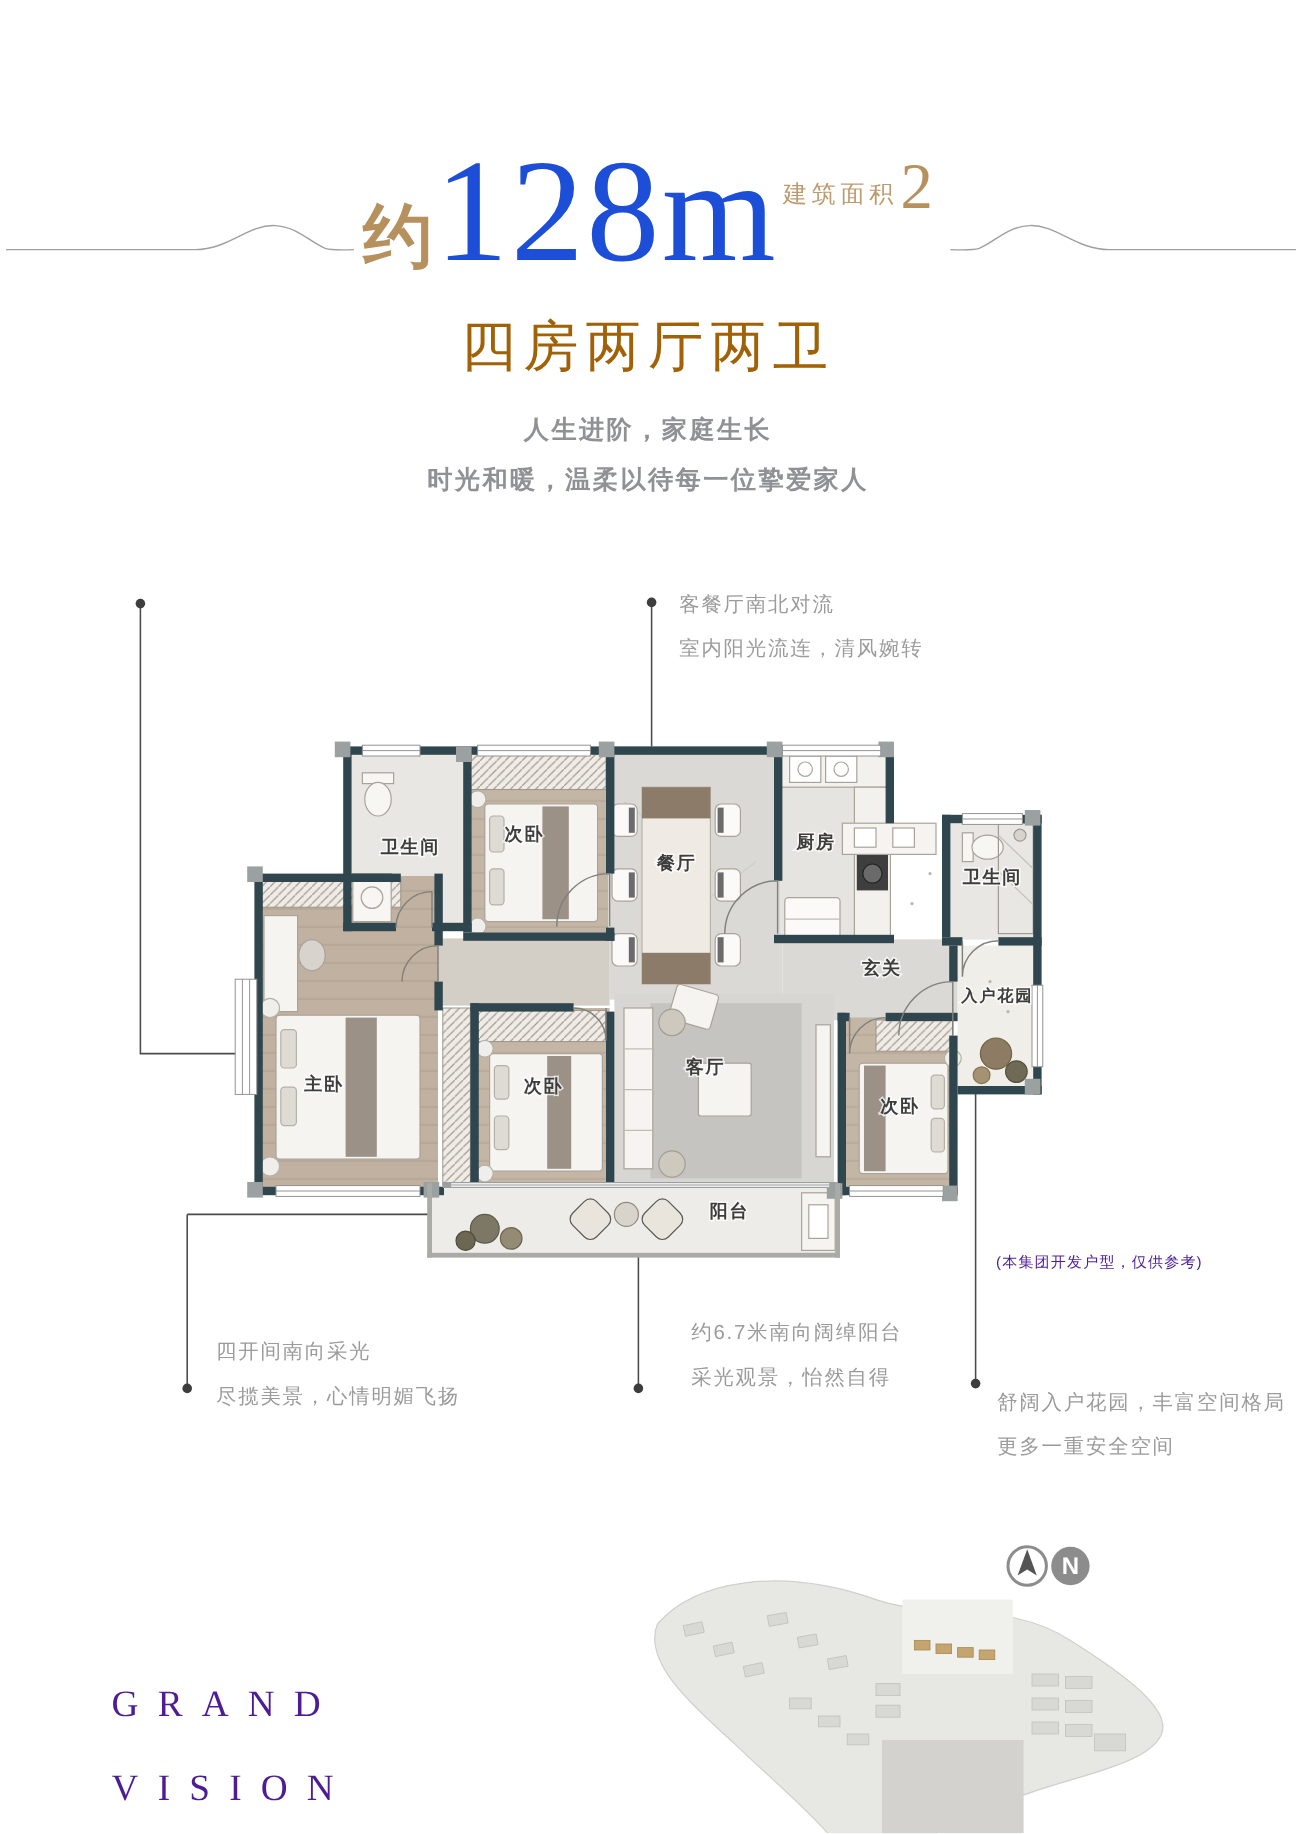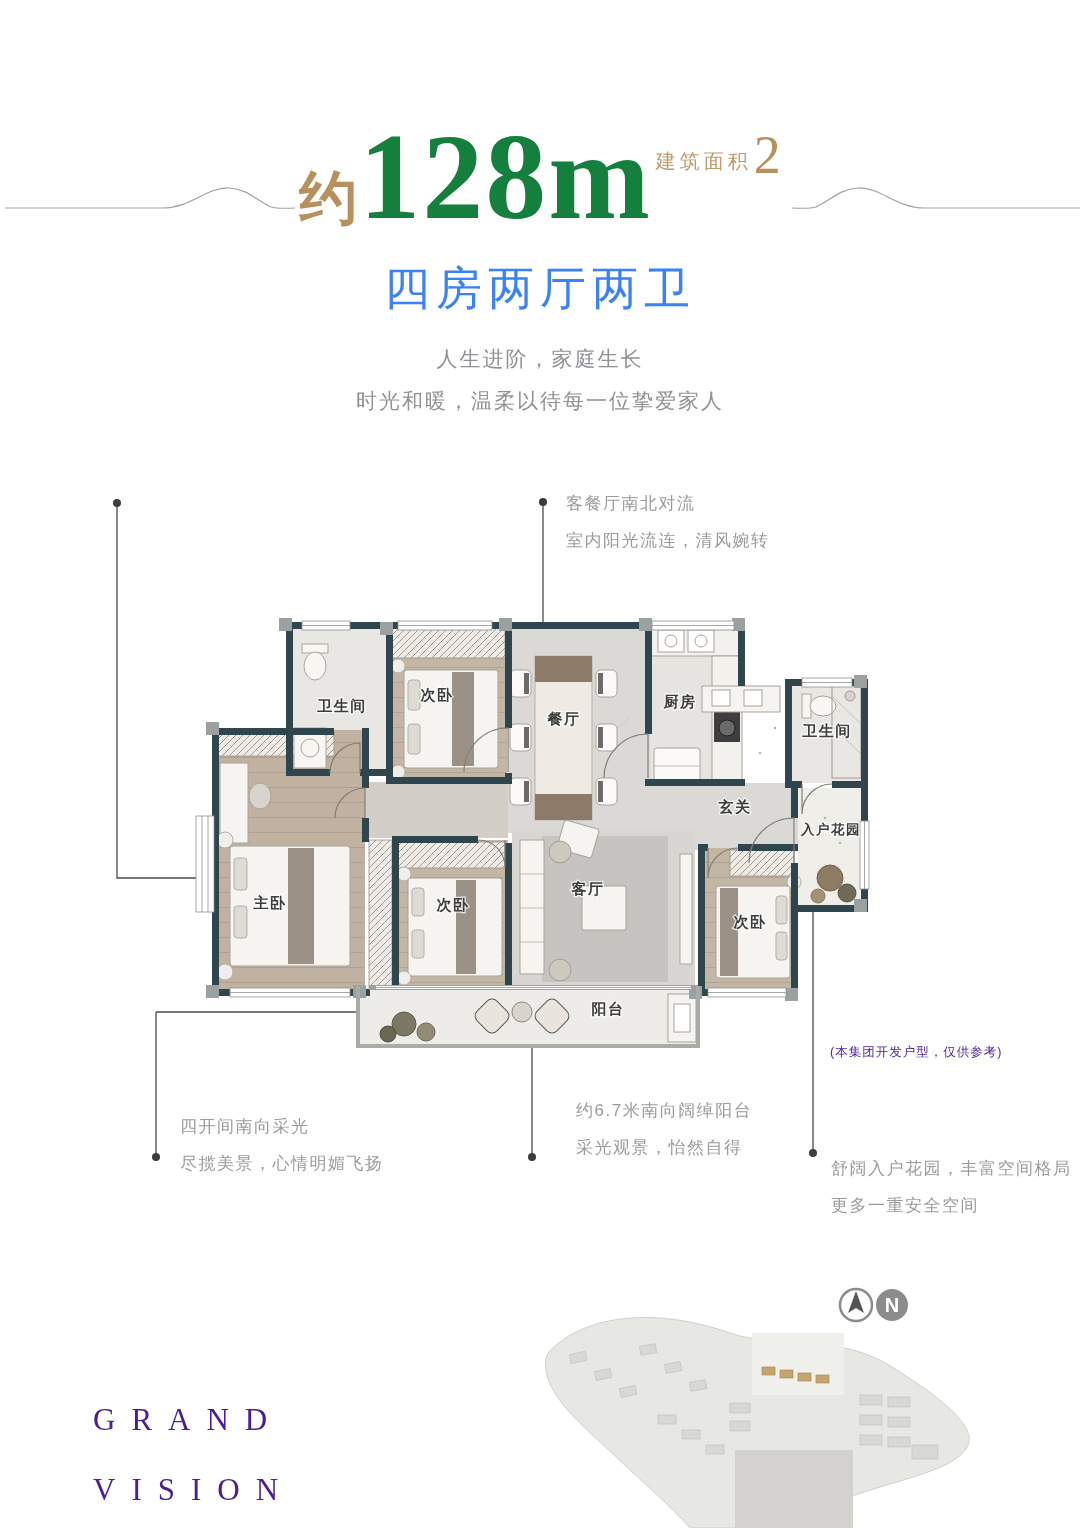--- a/index.html
+++ b/index.html
@@ -3,26 +3,26 @@
 <meta charset="utf-8">
 <style>
   html,body{margin:0;padding:0;background:#ffffff;}
   body{font-family:"Liberation Sans","DejaVu Sans",sans-serif;}
   .page{position:relative;width:1080px;height:1528px;background:#ffffff;overflow:hidden;}
 
   
   .deco{position:absolute;pointer-events:none;}
   .title-row{position:absolute;top:116px;left:0;width:100%;display:flex;justify-content:center;align-items:baseline;}
   .area-prefix{font-size:58px;color:#b6915e;font-weight:700;letter-spacing:2px;}
-  .area-big{font-family:"Liberation Serif","DejaVu Serif",serif;font-size:122px;line-height:1;color:#15803d;font-weight:700;letter-spacing:2px;}
+  .area-big{font-family:"Liberation Serif","DejaVu Serif",serif;font-size:122px;line-height:1;color:#1d4ed8;font-weight:400;letter-spacing:2px;}
   .sup-group{display:flex;align-self:flex-start;margin-top:12px;margin-left:4px;align-items:flex-start;}
   .area-label{font-size:20px;color:#bc9a6c;letter-spacing:4px;margin-top:20px;margin-right:2px;}
   .sup2{font-family:"Liberation Serif","DejaVu Serif",serif;font-size:54px;line-height:1;color:#b6915e;}
-  .subtitle{position:absolute;top:258px;left:0;width:100%;text-align:center;font-size:46px;color:#3b82f6;letter-spacing:6px;font-weight:400;}
-  .tagline{position:absolute;top:338px;left:0;width:100%;text-align:center;font-size:21px;color:#8f9194;letter-spacing:2px;line-height:42px;font-weight:400;}
+  .subtitle{position:absolute;top:258px;left:0;width:100%;text-align:center;font-size:46px;color:#a16207;letter-spacing:6px;font-weight:400;}
+  .tagline{position:absolute;top:338px;left:0;width:100%;text-align:center;font-size:21px;color:#8f9194;letter-spacing:2px;line-height:42px;font-weight:700;}
 
   
   .callout{position:absolute;font-size:17px;color:#9b9b9b;letter-spacing:1.5px;line-height:37px;white-space:nowrap;}
   .connector-layer{position:absolute;top:0;left:0;pointer-events:none;}
 
   .disclaimer{position:absolute;left:830px;top:1044px;font-size:12.5px;color:#4c1d95;letter-spacing:1px;}
 
   
   .brand{position:absolute;left:93px;top:1385px;font-family:"Liberation Serif","DejaVu Serif",serif;font-size:31px;color:#4c1d95;letter-spacing:16px;line-height:70px;}
   .sitemap{position:absolute;left:540px;top:1275px;}

